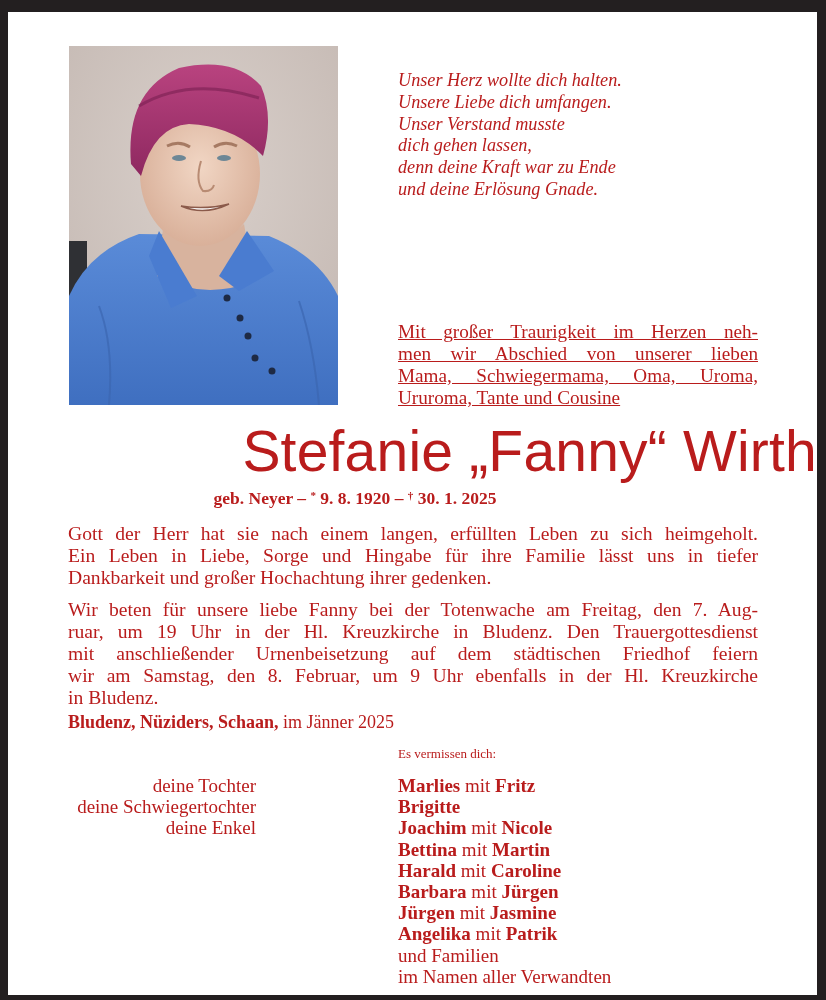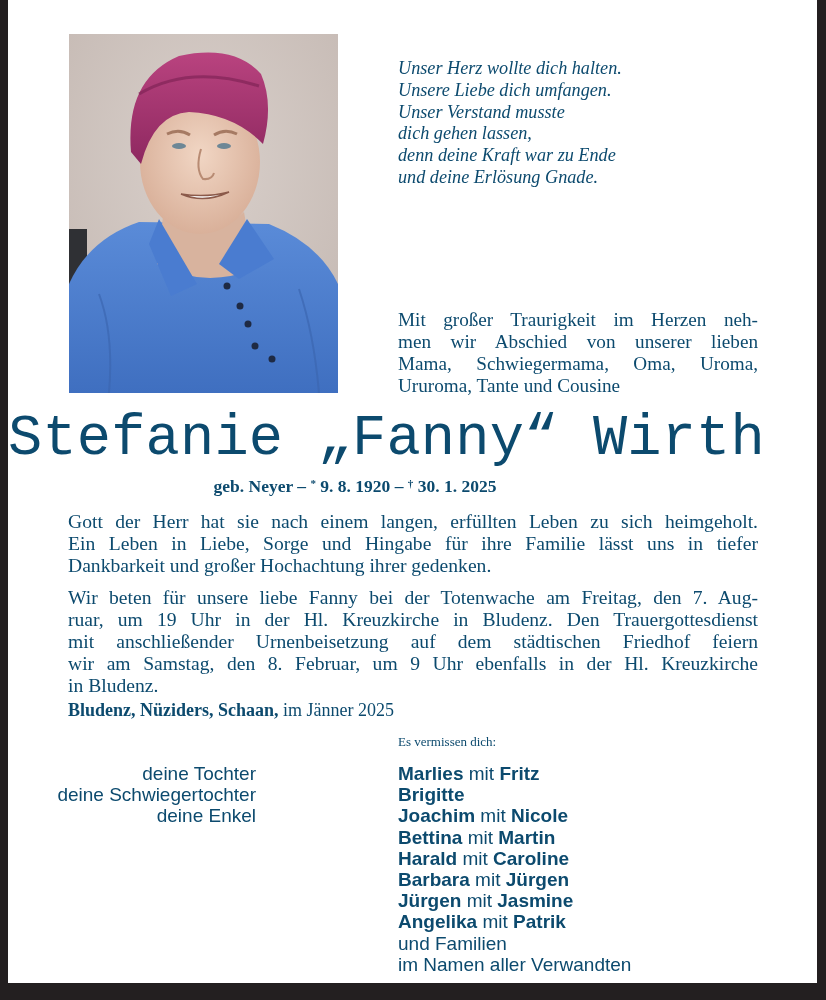--- a/index.html
+++ b/index.html
@@ -1,43 +1,43 @@
 <!DOCTYPE html>
 <html><head>
   <meta charset="utf-8">
   <style>
     html, body { margin: 0; padding: 0; background: #231f20; }
     body { width: 826px; height: 1000px; position: relative; overflow: hidden; }
     .page {
-      position: absolute; left: 8px; top: 0; width: 809px; height: 983px;
-      background: #ffffff; color: #0c4a6e;
+      position: absolute; left: 8px; top: 12px; width: 809px; height: 983px;
+      background: #ffffff; color: #b91c1c;
       font-family: "DejaVu Serif", "Liberation Serif", serif;
     }
     .abs { position: absolute; }
     .photo { left: 61px; top: 34px; width: 269px; height: 359px; overflow: hidden; }
     .photo svg { display: block; width: 100%; height: 100%; }
 
     .poem {
       left: 390px; top: 58px; font-style: italic;
       font-family: "Liberation Serif", serif;
       font-size: 18.2px; line-height: 21.8px; white-space: nowrap;
     }
     .poem div { margin: 0; }
 
     .intro {
       left: 390px; top: 309px; width: 360px;
       font-family: "Liberation Serif", serif;
       font-size: 19.2px; line-height: 22px; text-align: justify;
     }
-    .intro div { text-align-last: justify; white-space: nowrap; }
+    .intro div { text-align-last: justify; white-space: nowrap; text-decoration: underline; }
     .intro div.last { text-align-last: left; }
 
     .name {
-      left: 0; width: 809px; top: 404px; text-align: left;
-      font-family: Liberation Mono, monospace;
+      left: 0; width: 809px; top: 404px; text-align: right;
+      font-family: Liberation Sans, sans-serif;
       font-size: 57px; line-height: 70px; white-space: nowrap; letter-spacing: 0.2px;
     }
     .dates {
       left: 0; width: 694px; top: 475px; text-align: center;
       font-family: "Liberation Serif", serif; font-weight: bold;
       font-size: 17.5px; line-height: 22px; white-space: nowrap;
     }
     .dates sup { font-size: 11px; vertical-align: 5px; line-height: 0; }
 
     .para {
@@ -56,21 +56,21 @@
     }
     .place b { font-weight: bold; }
 
     .miss {
       left: 390px; top: 731px; white-space: nowrap;
       font-family: "Liberation Serif", serif; font-size: 13px; line-height: 22px;
     }
 
     .survivors {
       left: 0; top: 763px; width: 672px;
-      font-family: Liberation Sans, sans-serif; font-size: 19px; line-height: 21.2px;
+      font-family: Liberation Serif, serif; font-size: 19px; line-height: 21.2px;
     }
     .row { position: relative; height: 21.2px; white-space: nowrap; }
     .row .rel { position: absolute; right: 424px; text-align: right; }
     .row .who { position: absolute; left: 390px; }
     .row .who b { font-weight: bold; }
   </style>
 </head>
 <body>
 
 <div class="page">

